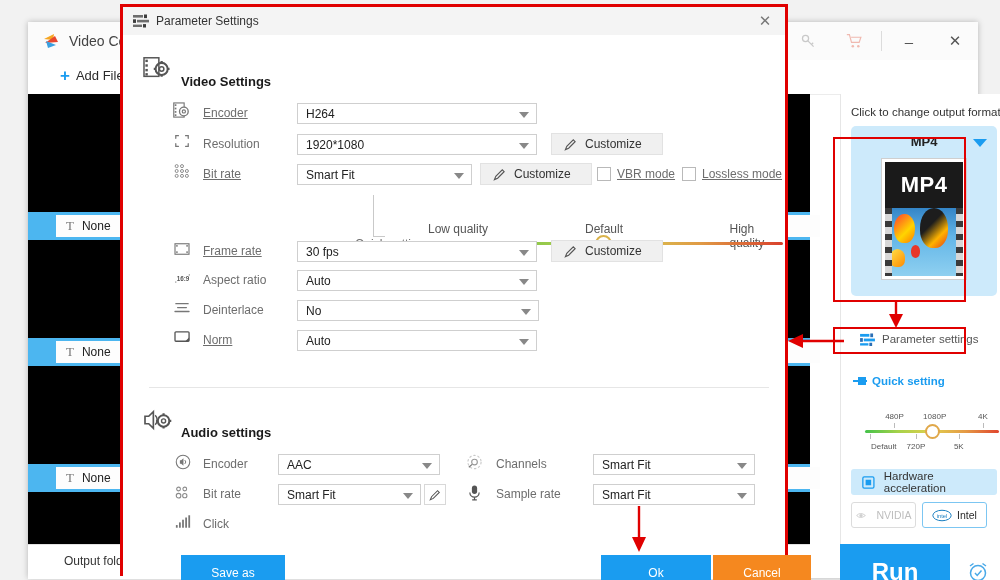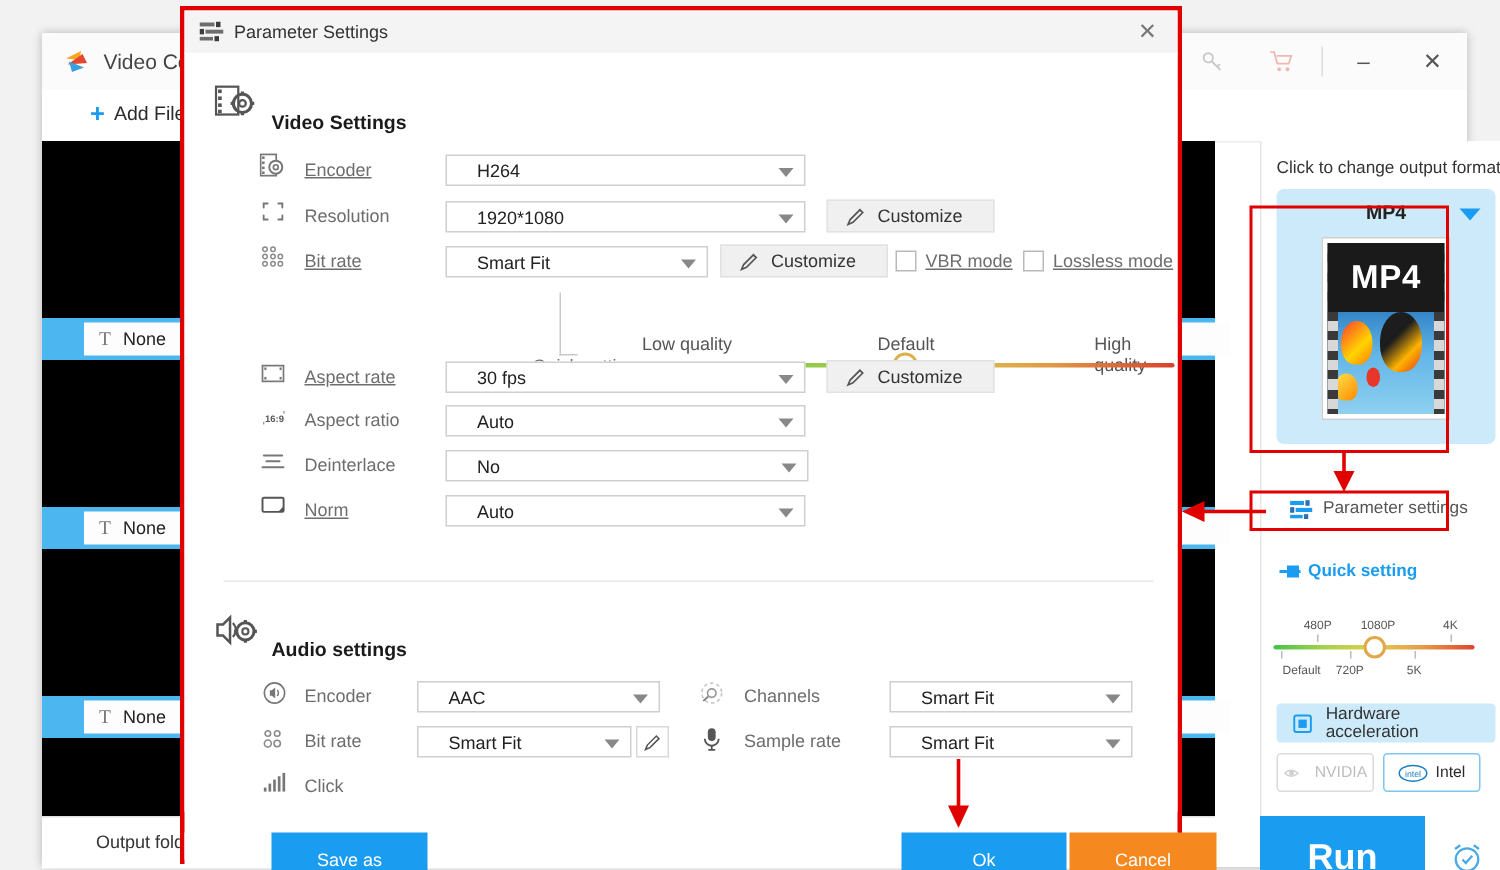--- a/index.html
+++ b/index.html
@@ -69,21 +69,21 @@
   .sprock.l{left:0;} .sprock.r{right:0;}
 
   .psett{position:absolute;left:10px;top:232px;width:146px;height:26px;background:#fff;
          display:flex;align-items:center;gap:7px;padding-left:9px;box-sizing:border-box;
          font-size:11.5px;color:#555;}
   .qsetting{position:absolute;left:12px;top:281px;font-size:11.5px;color:#1a9cf0;font-weight:bold;
             display:flex;align-items:center;gap:5px;}
   .qs-dash{width:14px;height:2px;background:#1a9cf0;position:relative;}
   .qs-dash:after{content:"";position:absolute;left:5px;top:-3px;width:8px;height:8px;background:#1a9cf0;}
 
-  .qslider{position:absolute;left:8px;top:318px;width:134px;height:46px;}
+  .qslider{position:absolute;left:24px;top:318px;width:134px;height:46px;}
   .qs-track{position:absolute;left:0;top:18px;width:134px;height:3px;border-radius:2px;
             background:linear-gradient(90deg,#44c24a,#a7d24a,#e0cf4e,#e59a45,#e0452e);}
   .qs-knob{position:absolute;left:60px;top:12px;width:15px;height:15px;border-radius:50%;
            background:#fff;border:2px solid #e0a84a;box-sizing:border-box;}
   .qs-lt{position:absolute;top:0;font-size:8px;color:#555;transform:translateX(-50%);}
   .qs-lb{position:absolute;top:30px;font-size:8px;color:#555;transform:translateX(-50%);}
   .qs-tick{position:absolute;width:1px;height:5px;background:#bbb;}
 
   .hwaccel{position:absolute;left:10px;top:375px;width:146px;height:26px;background:#cdeafb;
            border-radius:3px;display:flex;align-items:center;gap:8px;padding-left:10px;
@@ -112,21 +112,21 @@
   .dlg-body{position:absolute;left:0;top:28px;width:662px;height:506px;background:#fff;overflow:hidden;}
 
   .sect-title{position:absolute;font-size:13px;font-weight:bold;color:#1a1a1a;}
   .sect-icon{position:absolute;}
 
   .row-label{position:absolute;font-size:12px;color:#6d6d6d;}
   .row-label.u{text-decoration:underline;}
   .row-icon{position:absolute;}
 
   .sel{position:absolute;height:21px;background:#fff;border:1px solid #cfcfcf;box-sizing:border-box;
-       font-size:12px;color:#222;display:flex;align-items:center;padding-left:20px;}
+       font-size:12px;color:#222;display:flex;align-items:center;padding-left:8px;}
   .sel .car{position:absolute;right:7px;top:8px;width:0;height:0;border-left:5px solid transparent;
             border-right:5px solid transparent;border-top:6px solid #888;}
 
   .btn-cust{position:absolute;height:22px;background:#f0f0f0;border:1px solid #e2e2e2;
             box-sizing:border-box;display:flex;align-items:center;gap:8px;padding-left:12px;
             font-size:12px;color:#333;}
   .pen{width:13px;height:13px;}
 
   .cbx{position:absolute;display:flex;align-items:center;gap:6px;font-size:12px;color:#6d6d6d;}
   .cbx .box{width:12px;height:12px;border:1px solid #b9b9b9;background:#fff;}
@@ -428,21 +428,21 @@
 
       <svg class="row-icon" style="left:51px;top:207px" width="16" height="14" viewBox="0 0 18 16">
         <rect x="1" y="2" width="16" height="12" fill="none" stroke="#777" stroke-width="1.3"></rect>
         <g fill="#777">
             <rect x="2.4" y="3.4" width="1.6" height="2"></rect>
             <rect x="2.4" y="10.6" width="1.6" height="2"></rect>
         <rect x="14" y="3.4" width="1.6" height="2"></rect>
             <rect x="14" y="10.6" width="1.6" height="2"></rect>
           </g>
       </svg>
-      <div class="row-label u" style="left:80px;top:209px">Aspect rate</div>
+      <div class="row-label u" style="left:80px;top:209px">Frame rate</div>
       <div class="sel" style="left:174px;top:206px;width:240px">
         <span>30 fps</span>
         <span class="car"></span>
       </div>
       <div class="btn-cust" style="left:428px;top:205px;width:112px">
         <svg class="pen" viewBox="0 0 14 14">
           <path d="M1.5 12.5 L3 9 L10 2 L12 4 L5 11 Z" fill="none" stroke="#555" stroke-width="1.2"></path>
         </svg>
         <span>Customize</span>
       </div>

